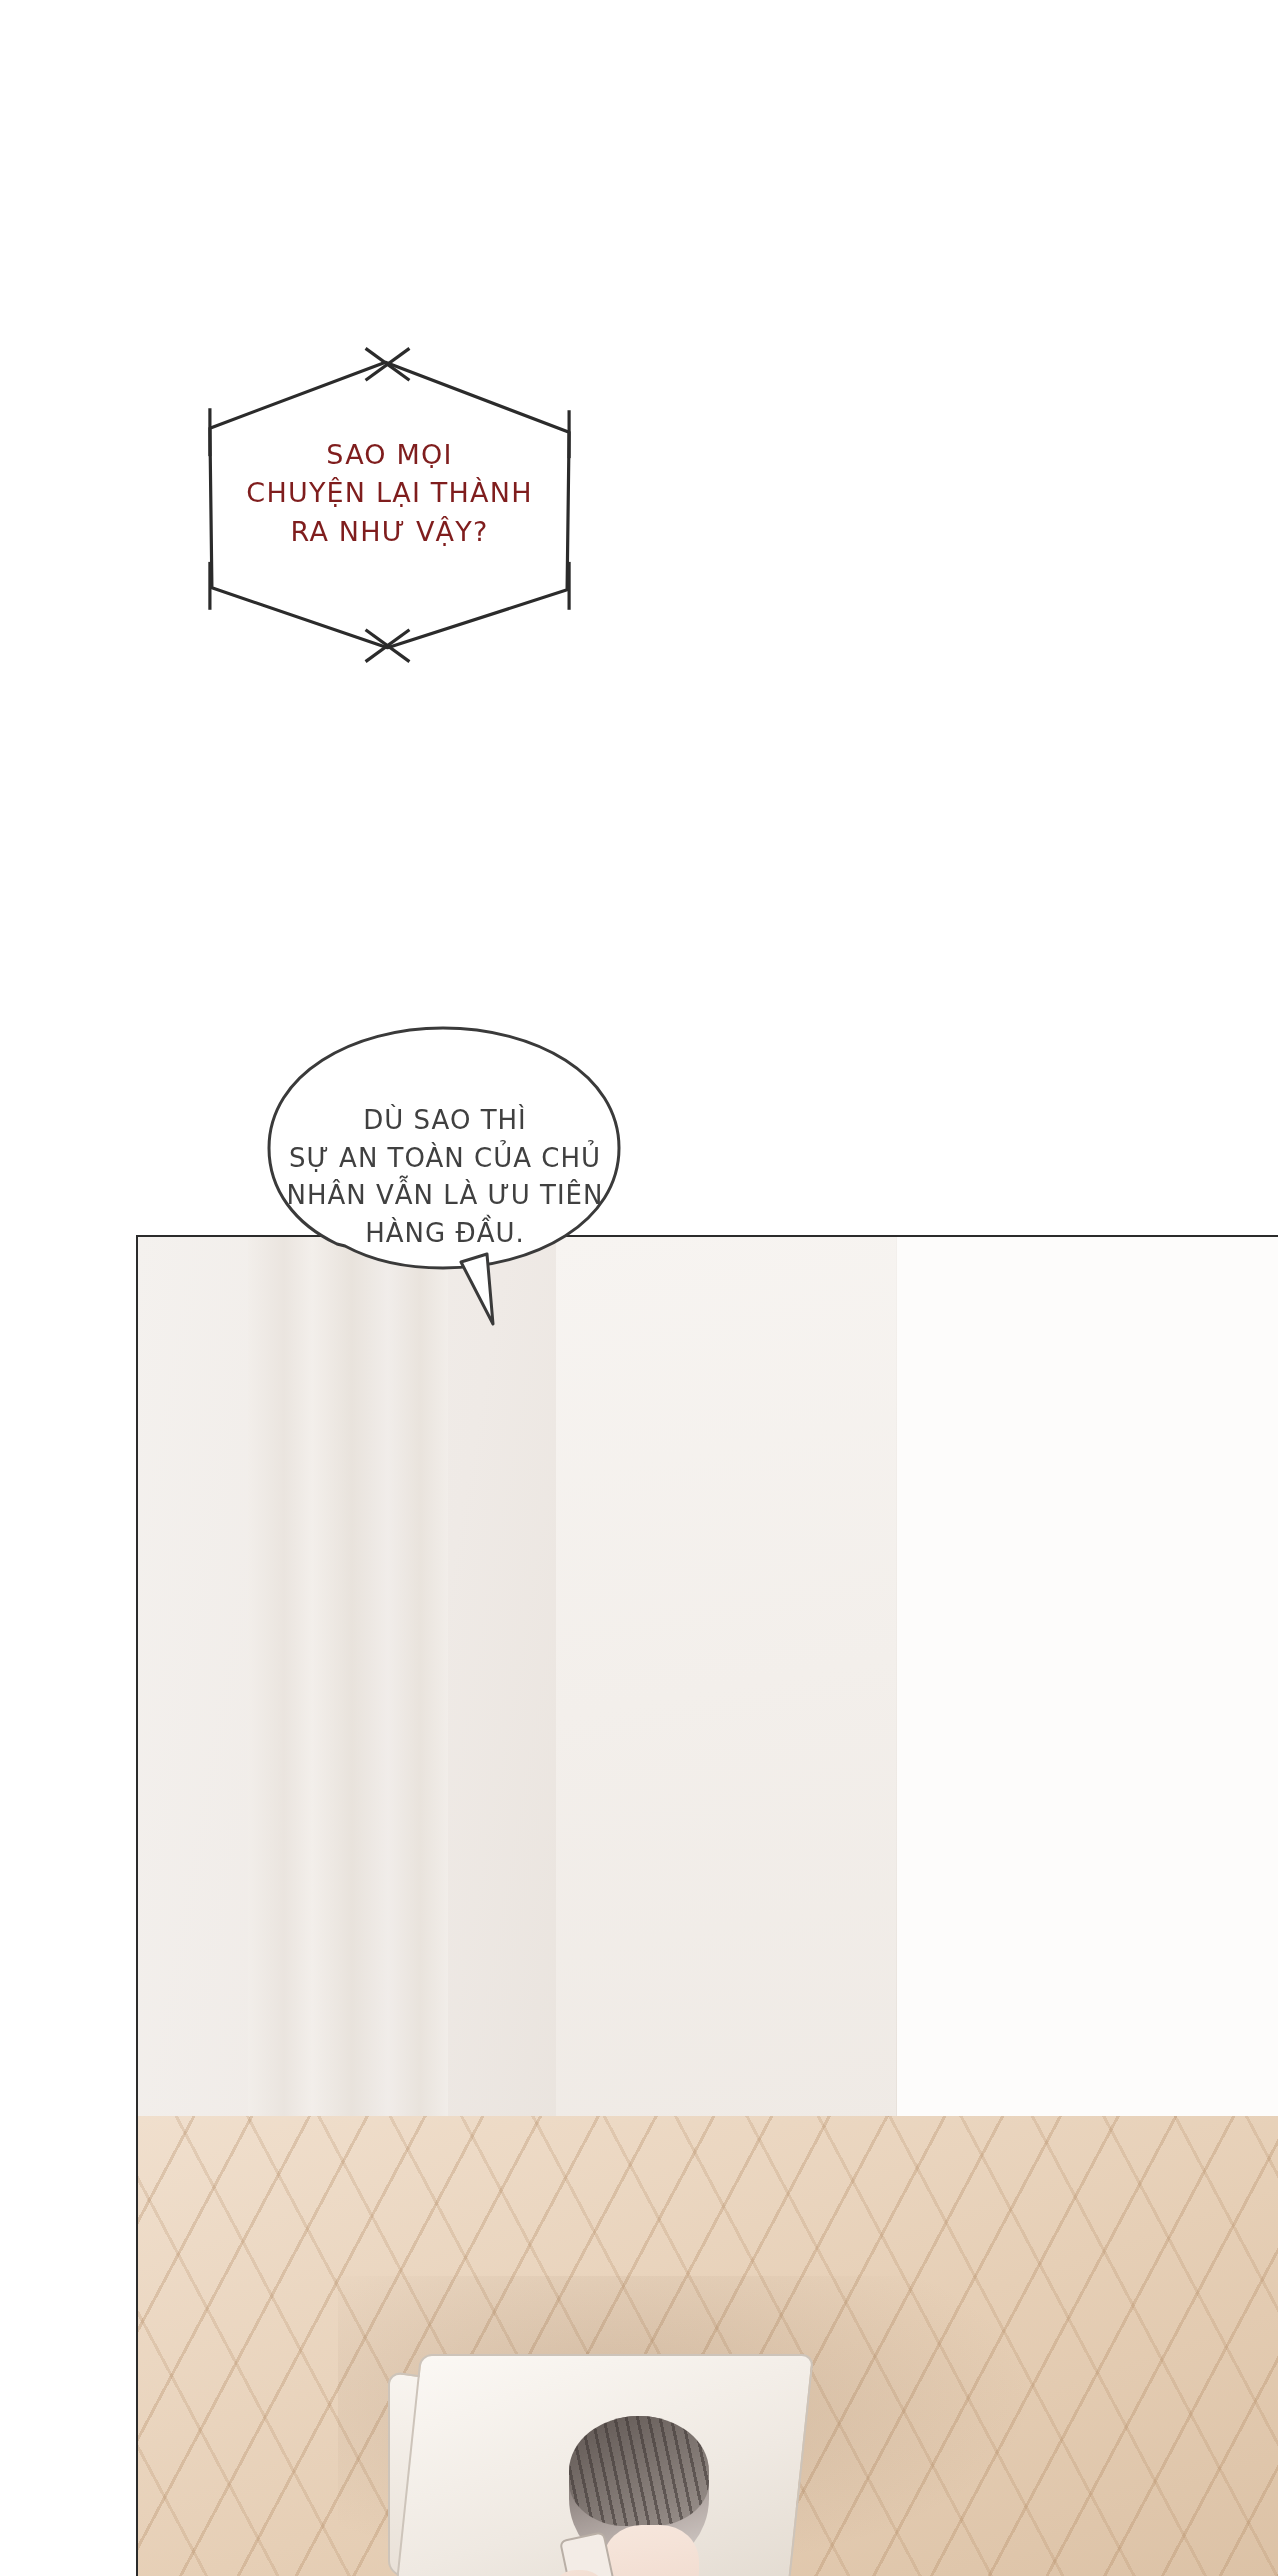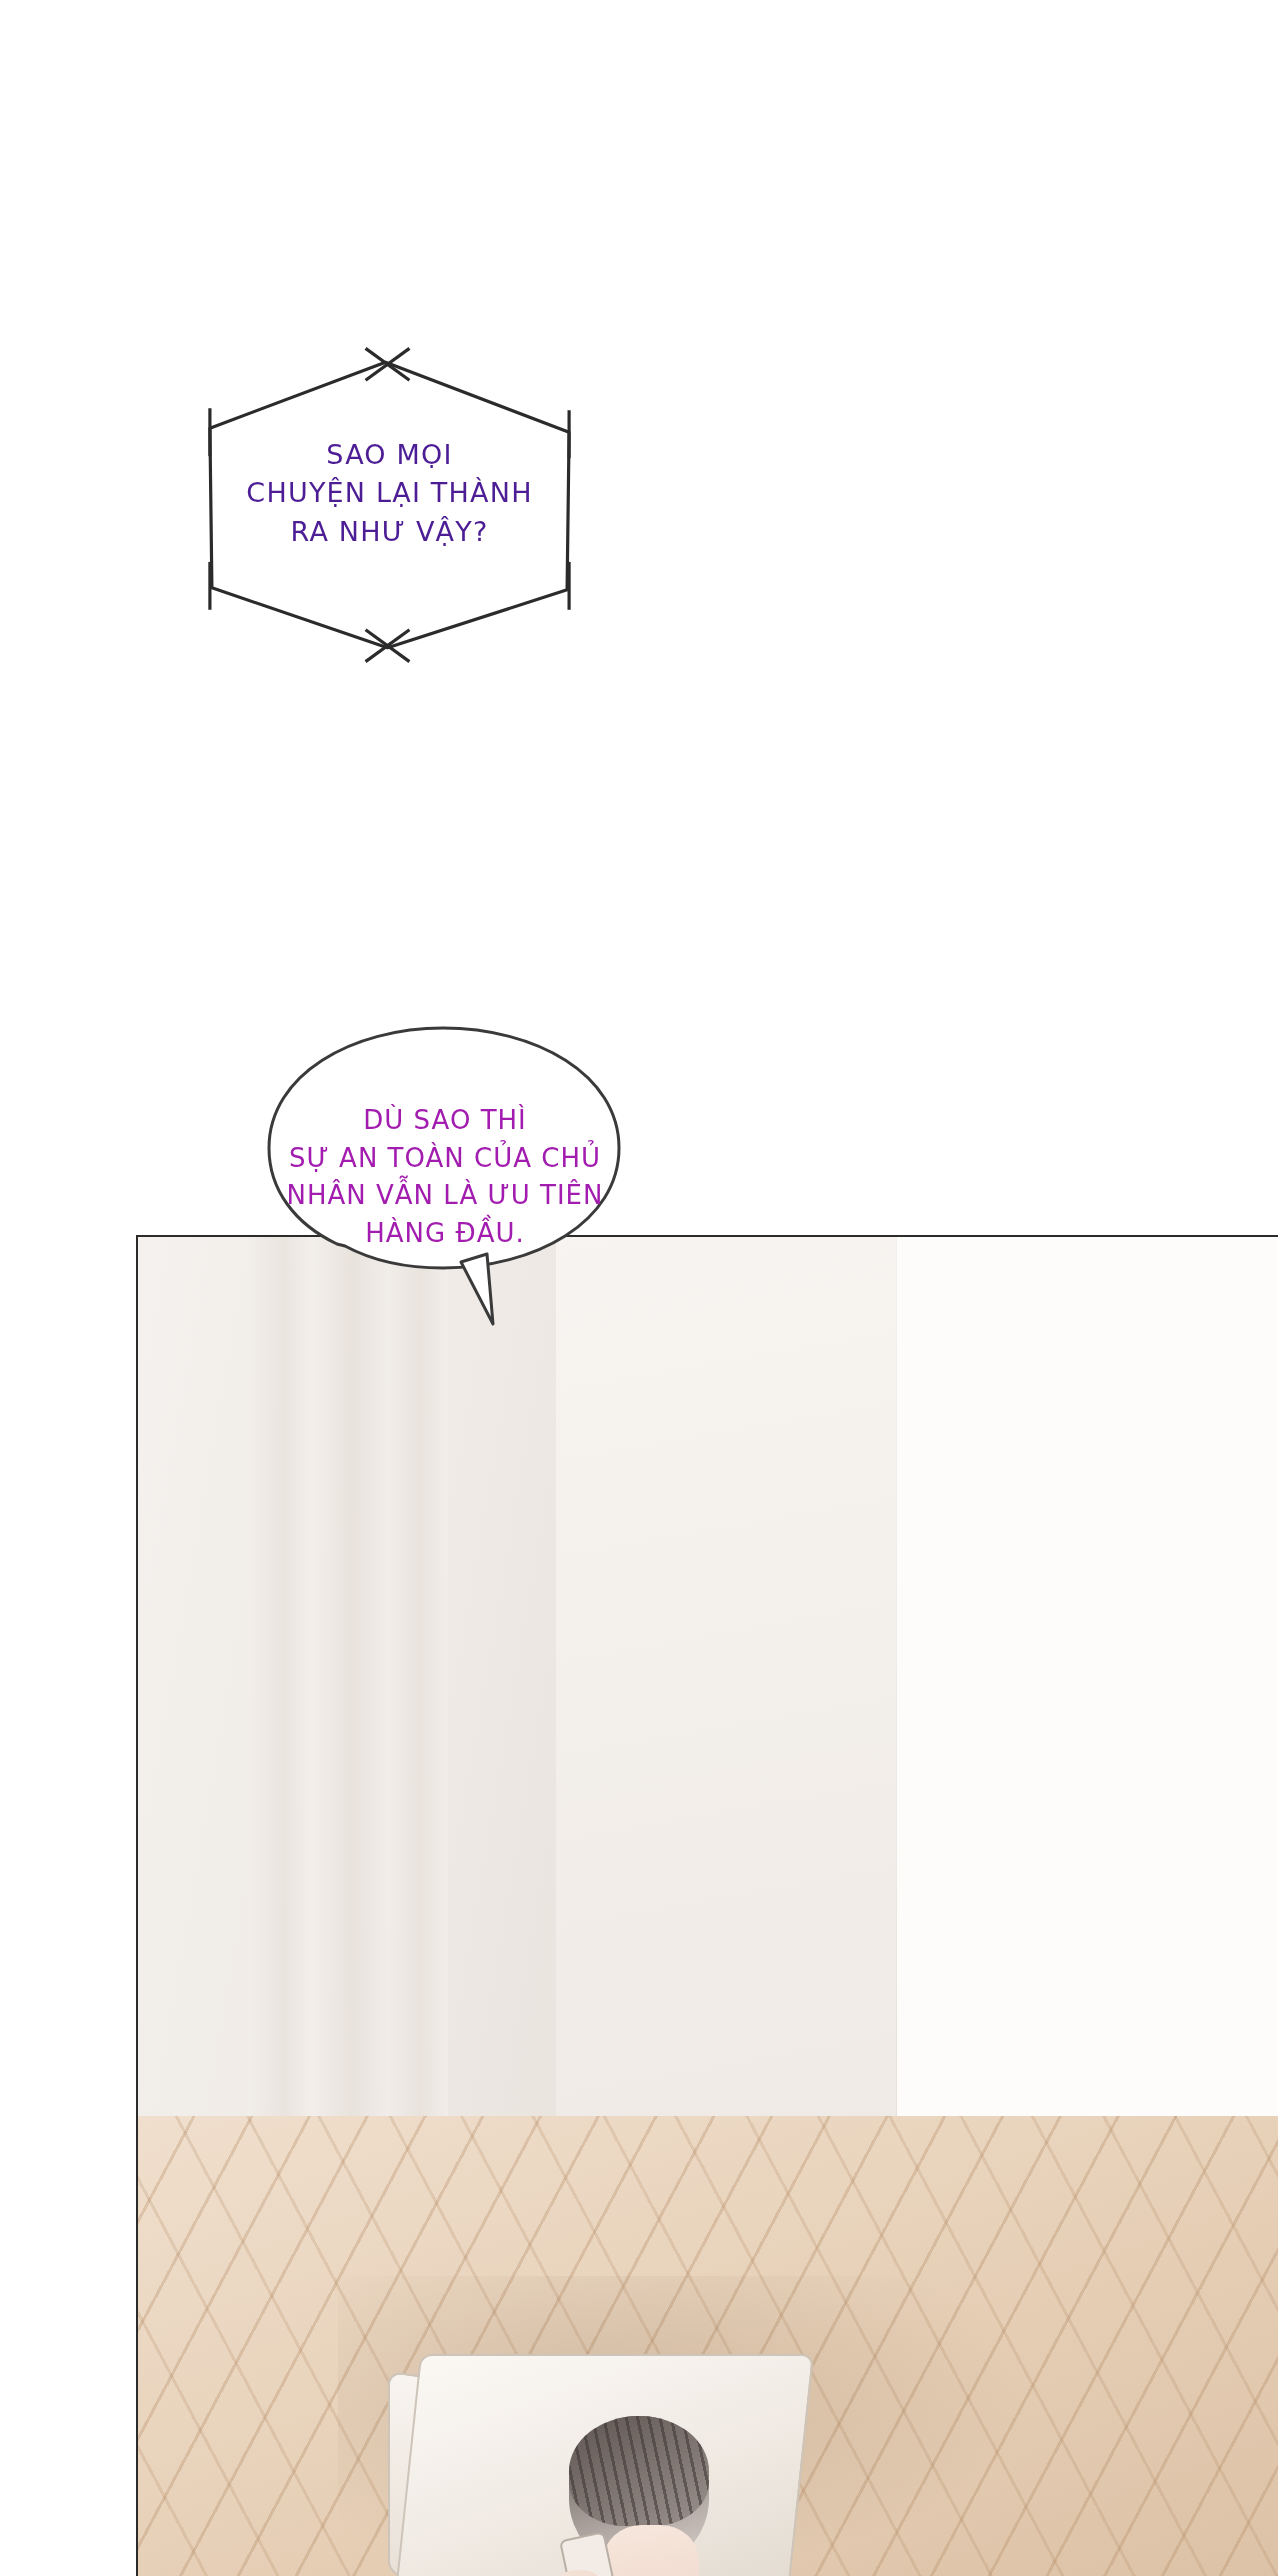--- a/index.html
+++ b/index.html
@@ -37,21 +37,21 @@
   .hex-text {
     position: absolute;
     left: 0;
     top: 96px;
     width: 439px;
     text-align: center;
     font-family: "DejaVu Sans", sans-serif;
     font-size: 27px;
     line-height: 1.42;
     letter-spacing: 1.2px;
-    color: #4c1d95;
+    color: #7f1d1d;
     white-space: pre-line;
   }
 
   
   .room-panel {
     position: absolute;
     left: 136px;
     top: 1235px;
     width: 1143px;
     height: 1341px;
@@ -208,21 +208,21 @@
   .oval-text {
     position: absolute;
     left: 0;
     top: 78px;
     width: 360px;
     text-align: center;
     font-family: "DejaVu Sans", sans-serif;
     font-size: 26px;
     line-height: 1.45;
     letter-spacing: 1px;
-    color: #a21caf;
+    color: #404040;
     white-space: pre-line;
   }
 </style>
 </head>
 <body>
 
 <div id="page">
 
   <div>
     <div class="hex-balloon">

